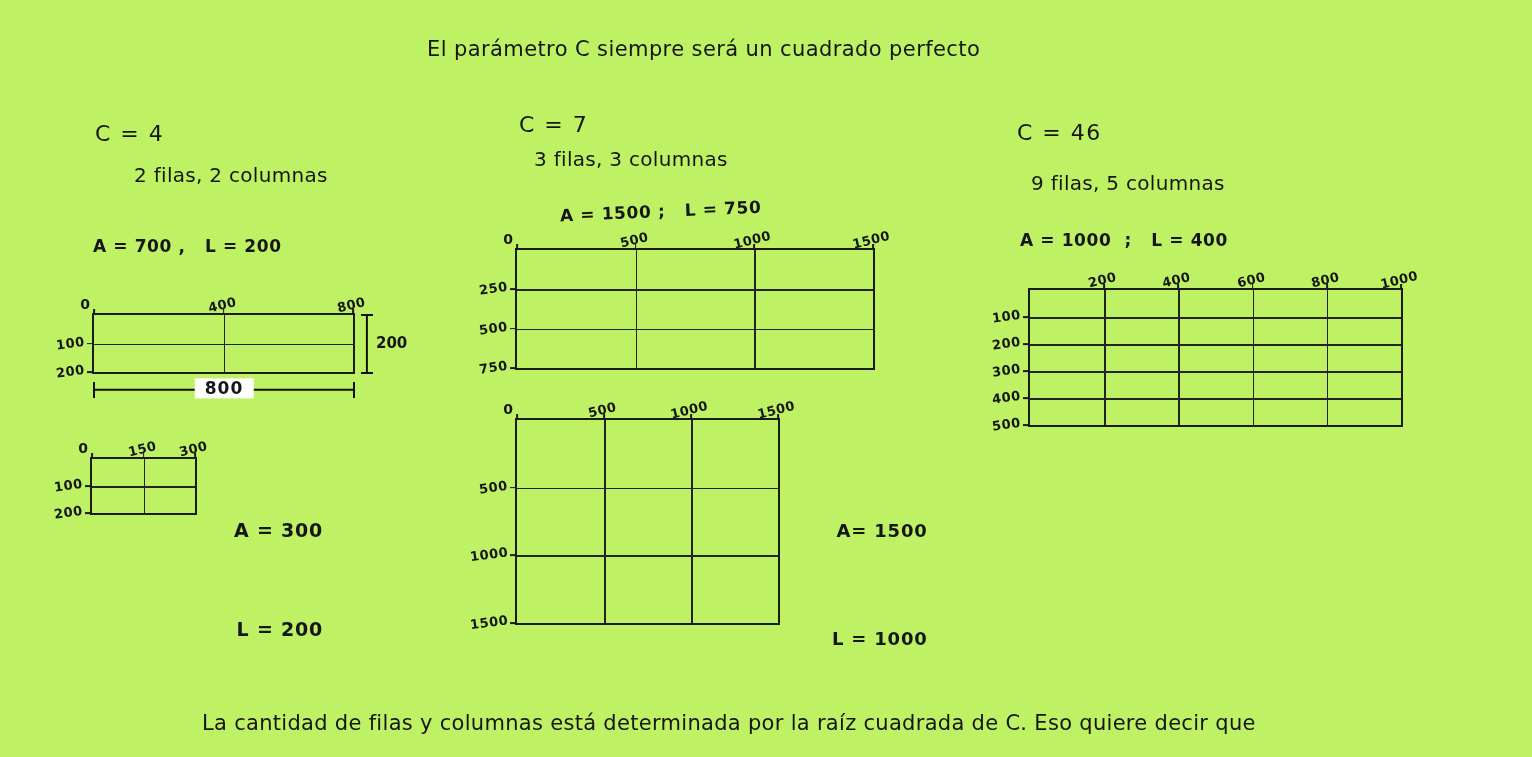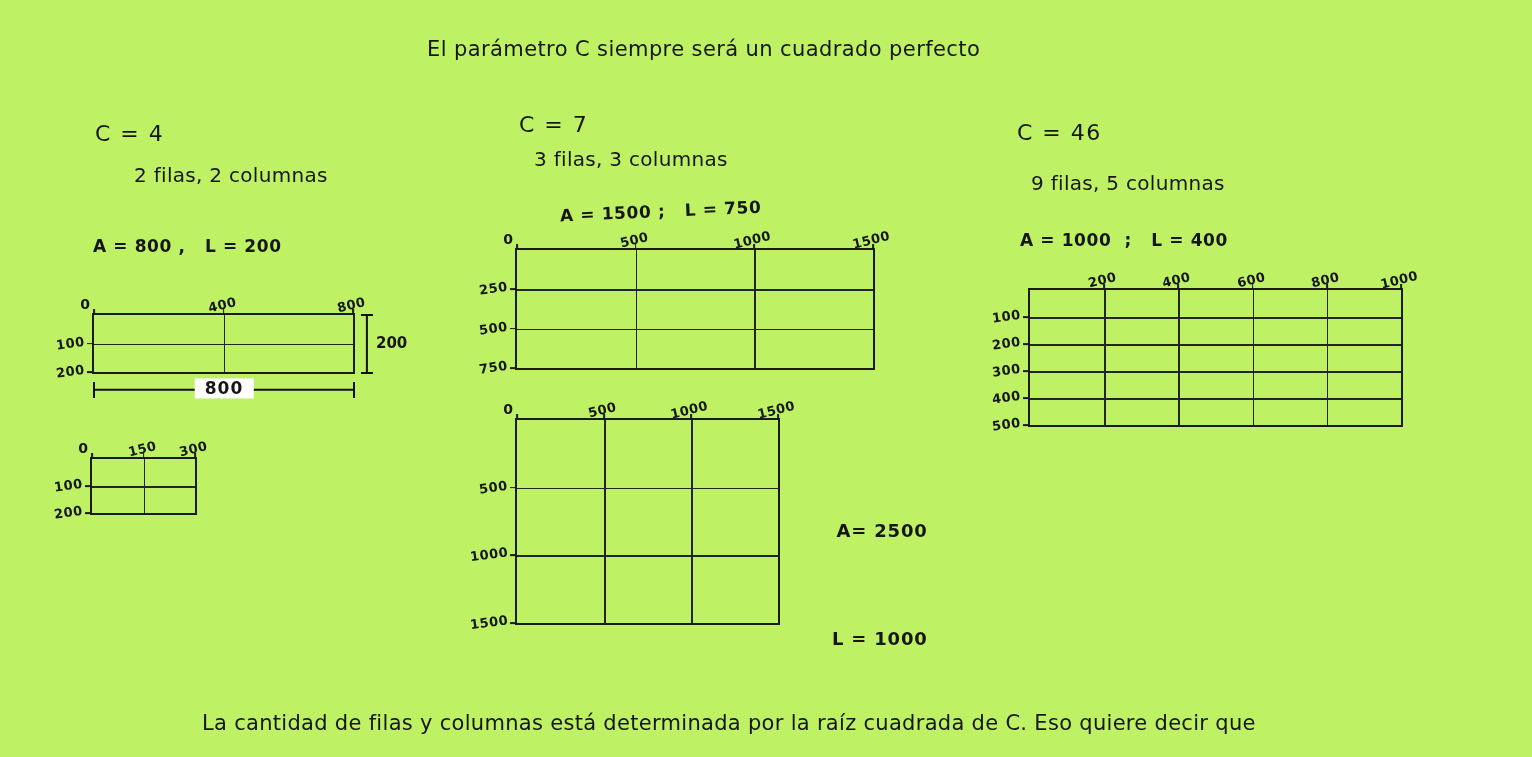--- a/index.html
+++ b/index.html
@@ -62,21 +62,21 @@
 </style>
 </head>
 <body>
 
 <div class="canvas">
 
   <div class="abs title" style="left:427px; top:37px;">El parámetro C siempre será un cuadrado perfecto</div>
 
   <div class="abs heading" style="left:95px; top:121px;">C = 4</div>
   <div class="abs subheading" style="left:134px; top:163px;">2 filas, 2 columnas</div>
-  <div class="abs params" style="left:93px; top:236px;">A = 800 ,   L = 200</div>
+  <div class="abs params" style="left:93px; top:236px;">A = 700 ,   L = 200</div>
 
   <div class="grid" style="left:92px; top:313px; width:263px; height:61px;">
       <div class="gl-v" style="left: 50%;"></div>
       <div class="gl-h" style="top: 50%;"></div>
       <div class="xt origin" style="left: 0%;">0</div>
       <div class="stub-x" style="left: 0%;"></div>
       <div class="xt" style="left: 50%;">400</div>
       <div class="stub-x" style="left: 50%;"></div>
       <div class="xt" style="left: 100%;">800</div>
       <div class="stub-x" style="left: 100%;"></div>
@@ -108,20 +108,24 @@
       <div class="xt" style="left: 50%;">150</div>
       <div class="stub-x" style="left: 50%;"></div>
       <div class="xt" style="left: 100%;">300</div>
       <div class="stub-x" style="left: 100%;"></div>
       <div class="yt" style="top: 50%;">100</div>
       <div class="stub-y" style="top: 50%;"></div>
       <div class="yt" style="top: 100%;">200</div>
       <div class="stub-y" style="top: 100%;"></div>
     </div>
 
+  <div class="abs annot" style="left:234px; top:448px; font-size:19px; line-height:33px;">
+    <div>A = 300</div>
+    <div>L = 200</div>
+  </div>
 
   <div class="abs heading" style="left:519px; top:112px;">C = 7</div>
   <div class="abs subheading" style="left:534px; top:147px;">3 filas, 3 columnas</div>
   <div class="abs params" style="left:560px; top:201px; transform:rotate(-2.5deg);">A = 1500 ;   L = 750</div>
 
   <div class="grid" style="left:515px; top:248px; width:360px; height:122px;">
       <div class="gl-v" style="left: 33.3333%;"></div>
       <div class="gl-v" style="left: 66.6667%;"></div>
       <div class="gl-h" style="top: 33.3333%;"></div>
       <div class="gl-h" style="top: 66.6667%;"></div>
@@ -156,21 +160,21 @@
       <div class="stub-x" style="left: 100%;"></div>
       <div class="yt" style="top: 33.33%;">500</div>
       <div class="stub-y" style="top: 33.33%;"></div>
       <div class="yt" style="top: 66.67%;">1000</div>
       <div class="stub-y" style="top: 66.67%;"></div>
       <div class="yt" style="top: 100%;">1500</div>
       <div class="stub-y" style="top: 100%;"></div>
     </div>
 
   <div class="abs annot" style="left:832px; top:441px; font-size:18px; line-height:36px;">
-    <div>A= 2500</div>
+    <div>A= 1500</div>
     <div>L = 1000</div>
   </div>
 
   <div class="abs heading" style="left:1017px; top:120px;">C = 46</div>
   <div class="abs subheading" style="left:1031px; top:171px;">9 filas, 5 columnas</div>
   <div class="abs params" style="left:1020px; top:230px;">A = 1000  ;   L = 400</div>
 
   <div class="grid" style="left:1028px; top:288px; width:375px; height:139px;">
       <div class="gl-v" style="left: 20%;"></div>
       <div class="gl-v" style="left: 40%;"></div>

